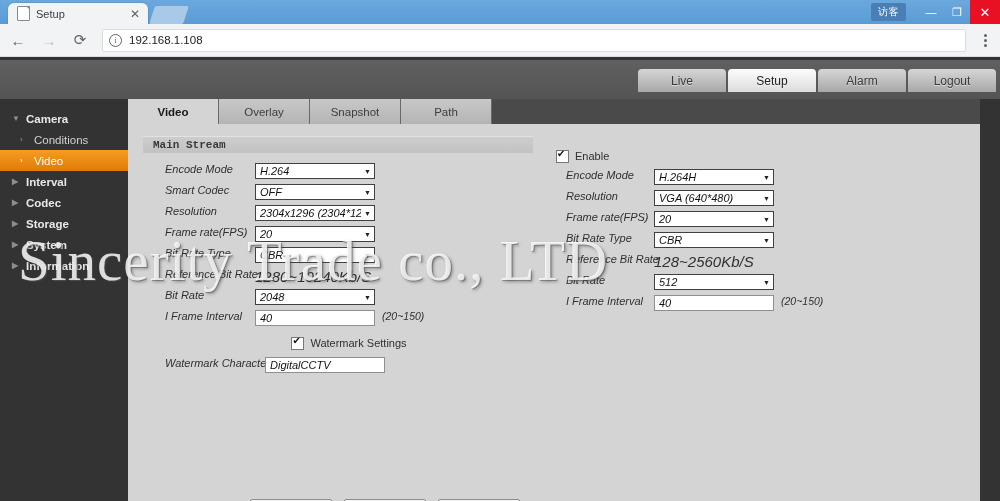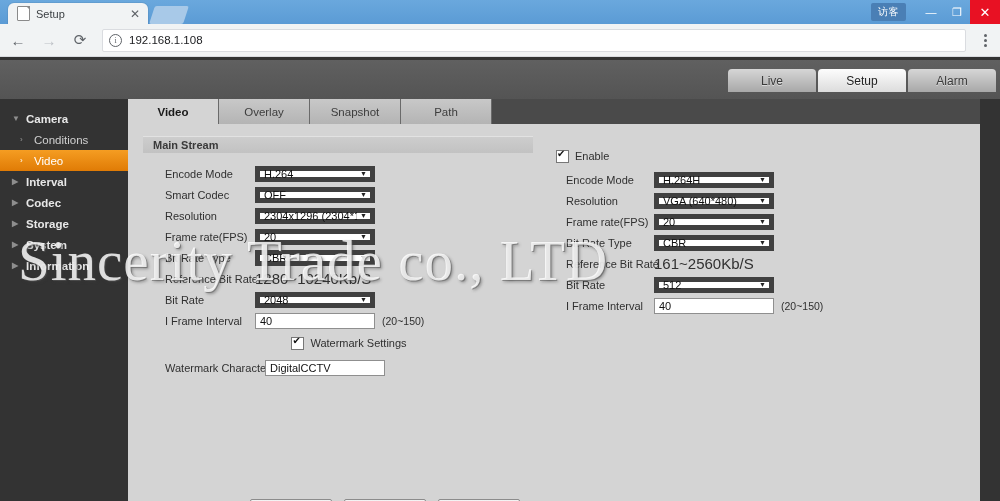--- a/index.html
+++ b/index.html
@@ -175,39 +175,39 @@
   }
   .col { position: absolute; top: 12px; }
   .col.left  { left: 15px;  width: 400px; }
   .col.right { left: 418px; width: 400px; }
 
   .sec-head {
     height: 17px; background: linear-gradient(#cdcdcd,#c2c2c2);
     border-top: 1px solid #e2e2e2;
     display: flex; align-items: center;
     padding-left: 10px; box-sizing: border-box;
-    font-size: 11px; color: #3a3a3a; font-weight: bold;
+    font-size: 11px; color: #3a3a3a; font-weight: bold; font-family: Liberation Mono, monospace;
   }
   .sec-head.left-head { width: 390px; }
   .sec-head.right-head { width: 392px; }
 
   .frm { margin-top: 10px; position: relative; }
   .row {
-    display: flex; align-items: center; height: 21px; margin-bottom: 0px;
+    display: flex; height: 21px; margin-bottom: 0px; font-style: italic;
   }
   .lbl {
     font-size: 11px; color: #303030; text-align: left;
     white-space: nowrap;
   }
   .left .lbl  { width: 90px; margin-left: 22px; }
   .right .lbl { width: 88px; margin-left: 20px; }
 
   .sel {
     width: 120px; height: 16px; background: #fff;
-    border: 5px solid #404040;
+    border: 1px solid #404040;
     font-size: 11px; color: #111;
     display: flex; align-items: center;
     padding: 0 0 0 4px; box-sizing: border-box;
     position: relative; cursor: pointer;
   }
   .sel.wide { width: 120px; }
   .sel .cap { flex: 1; white-space: nowrap; overflow: hidden; }
   .sel .arw {
     width: 13px; text-align: center; font-size: 7px; color: #222;
   }
@@ -293,20 +293,21 @@
     </span>
 </div>
 
 <div class="device">
 
   <div class="dev-header">
     <div class="nav-tabs">
       <div class="nav-tab">Live</div>
       <div class="nav-tab active">Setup</div>
       <div class="nav-tab">Alarm</div>
+      <div class="nav-tab">Logout</div>
     </div>
   </div>
 
   <div class="sidebar">
     <div class="side-item group">
       <span class="side-arrow">▼</span>
       <span>Camera</span>
     </div>
     <div class="side-item sub">
       <span class="side-arrow">›</span>
@@ -464,21 +465,21 @@
           <div class="row">
             <span class="lbl">Bit Rate Type</span>
             <div class="sel">
               <span class="cap">CBR</span>
               <span class="arw">▼</span>
             </div>
           </div>
 
           <div class="row">
             <span class="lbl">Reference Bit Rate</span>
-            <span class="plain">161~2560Kb/S</span>
+            <span class="plain">128~2560Kb/S</span>
           </div>
 
           <div class="row">
             <span class="lbl">Bit Rate</span>
             <div class="sel">
               <span class="cap">512</span>
               <span class="arw">▼</span>
             </div>
           </div>
 

